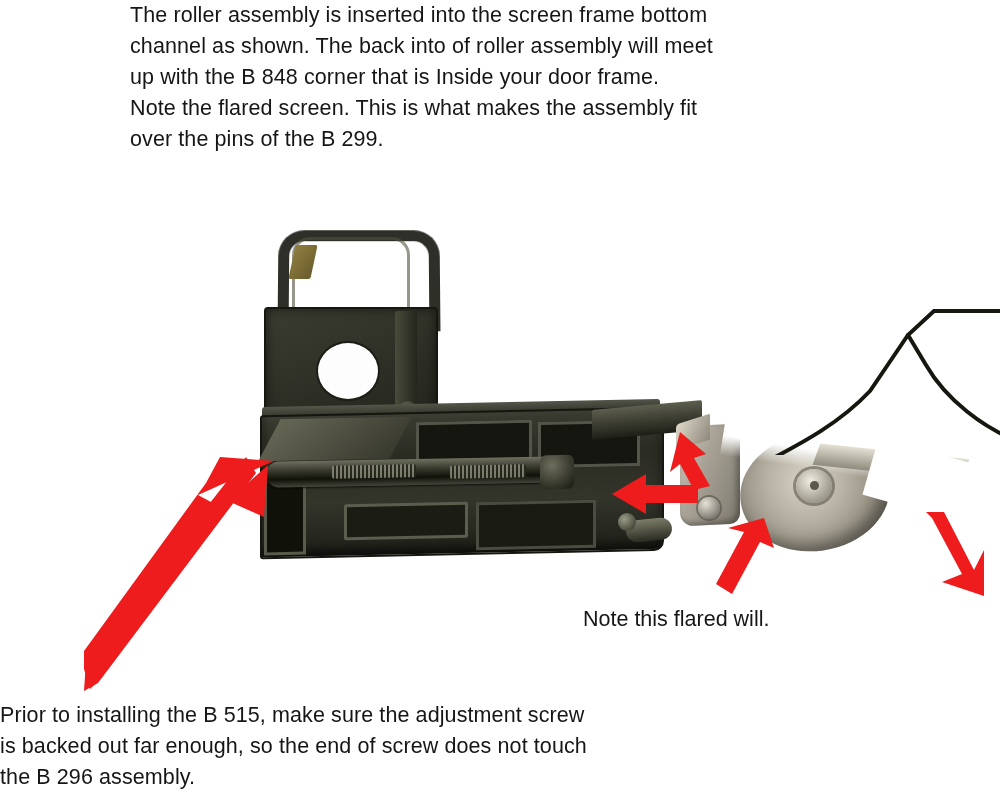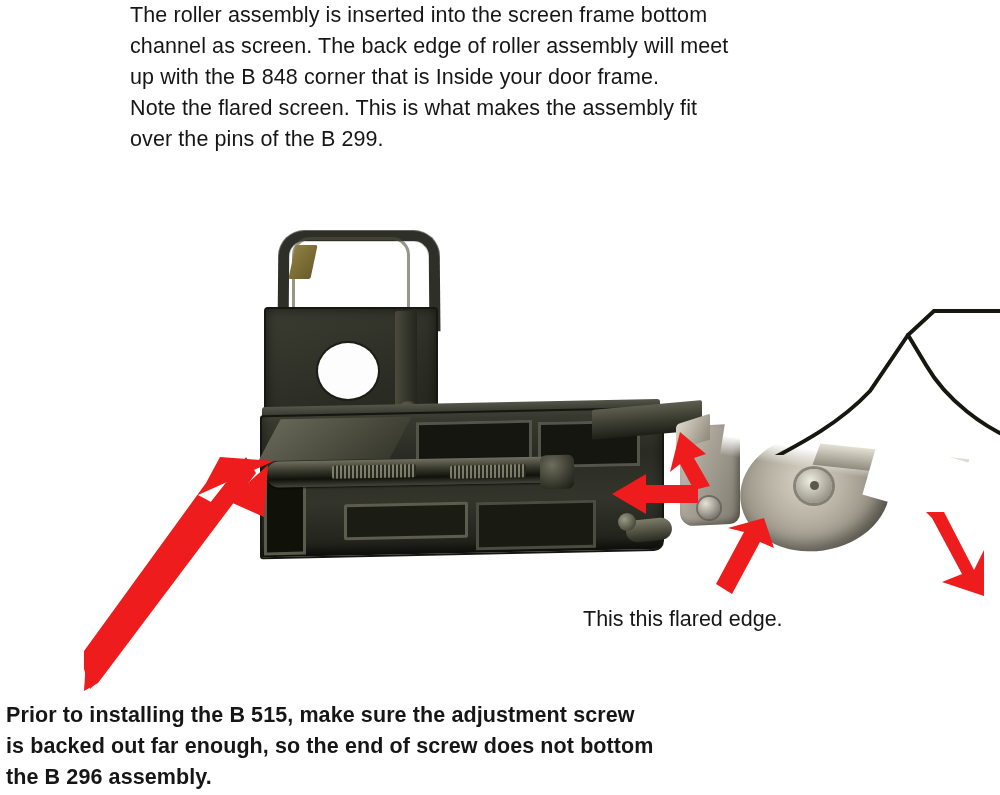--- a/index.html
+++ b/index.html
@@ -28,28 +28,27 @@
     width: 800px;
     font-size: 21.5px;
     line-height: 31px;
     color: #161616;
     letter-spacing: 0.1px;
   }
   .top-text p { margin: 0; }
 
   .bottom-text {
     position: absolute;
-    left: 6px;
+    left: 0;
     top: 700px;
     width: 830px;
     font-size: 21.5px;
     line-height: 31px;
     color: #161616;
     letter-spacing: 0.1px;
-    font-weight: bold;
   }
   .bottom-text p { margin: 0; }
 
   .caption-flared {
     position: absolute;
     left: 583px;
     top: 604px;
     font-size: 21.5px;
     line-height: 30px;
     color: #161616;
@@ -392,21 +391,21 @@
   .arrow { position: absolute; }
   .arrow svg { display: block; }
 </style>
 </head>
 <body>
 
 <div class="page">
 
   <div class="top-text">
     <p>The roller assembly is inserted into the screen frame bottom</p>
-    <p>channel as screen. The back edge of roller assembly will meet</p>
+    <p>channel as shown. The back into of roller assembly will meet</p>
     <p>up with the B 848 corner that is Inside your door frame.</p>
     <p>Note the flared screen. This is what makes the assembly fit</p>
     <p>over the pins of the B 299.</p>
   </div>
 
   <div class="photo">
 
     <div class="frame-top-tab"></div>
     <div class="frame-top-tab-inner"></div>
     <div class="brass-bit"></div>
@@ -476,21 +475,21 @@
       <polygon points="48,0 58,30 44,24 16,76 0,66 28,14 12,10" fill="#ee1c1c"></polygon>
     </svg>
   </div>
 
   <div class="arrow" style="left:918px; top:512px; width:70px; height:86px;">
     <svg width="70" height="86" viewBox="0 0 70 86">
       <polygon points="8,0 26,0 56,58 66,38 66,84 24,70 44,62 14,6" fill="#ee1c1c"></polygon>
     </svg>
   </div>
 
-  <div class="caption-flared">This this flared edge.</div>
+  <div class="caption-flared">Note this flared will.</div>
 
   <div class="bottom-text">
     <p>Prior to installing the B 515, make sure the adjustment screw</p>
-    <p>is backed out far enough, so the end of screw does not bottom</p>
+    <p>is backed out far enough, so the end of screw does not touch</p>
     <p>the B 296 assembly.</p>
   </div>
 
 </div>
 
 </body></html>

